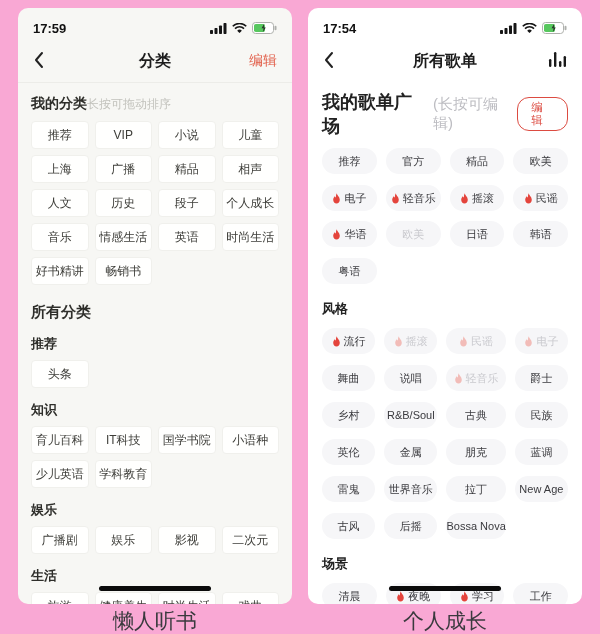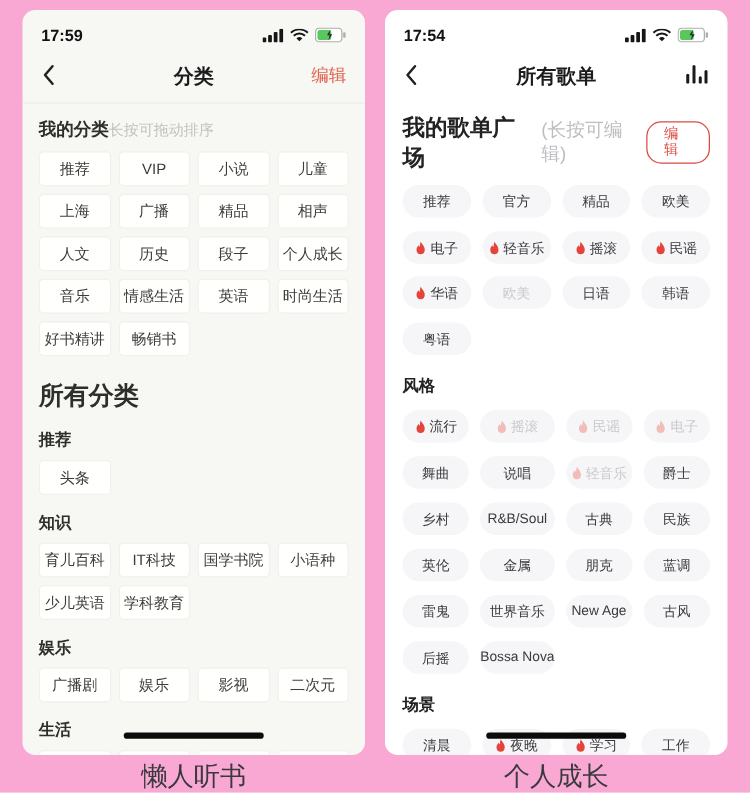--- a/index.html
+++ b/index.html
@@ -25,21 +25,21 @@
   .nav-edit{position:absolute;right:15px;top:6px;font-size:14px;color:#E2604B;}
   .lp-divider{height:1px;background:#ECECE8;margin-top:6px;}
 
   
   .lsec{display:flex;align-items:flex-end;gap:0;padding:12px 13px 0;}
   .lsec-t{font-size:14px;font-weight:bold;color:#2E2E2A;}
   .lsec-h{font-size:12px;color:#C2C2BC;}
   .lgrid{display:grid;grid-template-columns:repeat(4,1fr);gap:6px 6px;padding:8px 13px 0;}
   .lbtn{height:26px;background:#FFFFFE;border:1px solid #F0F0EC;border-radius:4px;
     display:flex;align-items:center;justify-content:center;font-size:12px;color:#3D3D38;white-space:nowrap;}
-  .lall{font-size:20px;font-weight:bold;color:#2E2E2A;padding:18px 13px 0;}
+  .lall{font-size:15px;font-weight:bold;color:#2E2E2A;padding:18px 13px 0;}
   .lgroups .lgroup-name{font-size:13px;font-weight:bold;color:#2E2E2A;padding:13px 13px 0;}
   .lgroups .lgrid{padding-top:7px;}
 
   
   .plaza-head{display:flex;align-items:center;padding:14px 14px 0;}
   .plaza-title{font-size:18px;font-weight:bold;color:#222;}
   .plaza-hint{font-size:15px;color:#BDBDC2;margin-left:4px;}
   .edit-pill{margin-left:auto;border:1px solid #DC4B41;color:#DC4B41;font-size:11.5px;
     padding:3px 13px;border-radius:12px;line-height:13px;}
   .rgrid{display:grid;grid-template-columns:repeat(4,1fr);gap:11px 9px;padding:10px 14px 0;}
@@ -417,20 +417,23 @@
           <div class="rbtn">
             <span>蓝调</span>
           </div>
           <div class="rbtn">
             <span>雷鬼</span>
           </div>
           <div class="rbtn">
             <span>世界音乐</span>
           </div>
           <div class="rbtn">
+            <span>拉丁</span>
+          </div>
+          <div class="rbtn">
             <span>New Age</span>
           </div>
           <div class="rbtn">
             <span>古风</span>
           </div>
           <div class="rbtn">
             <span>后摇</span>
           </div>
           <div class="rbtn">
             <span>Bossa Nova</span>

